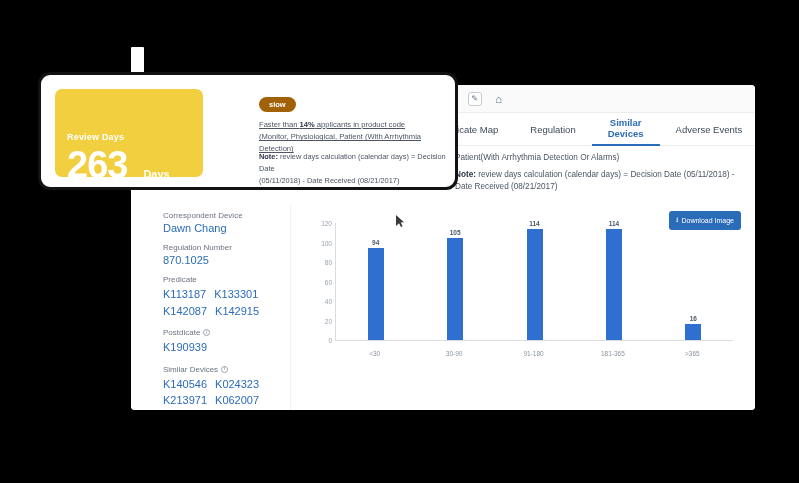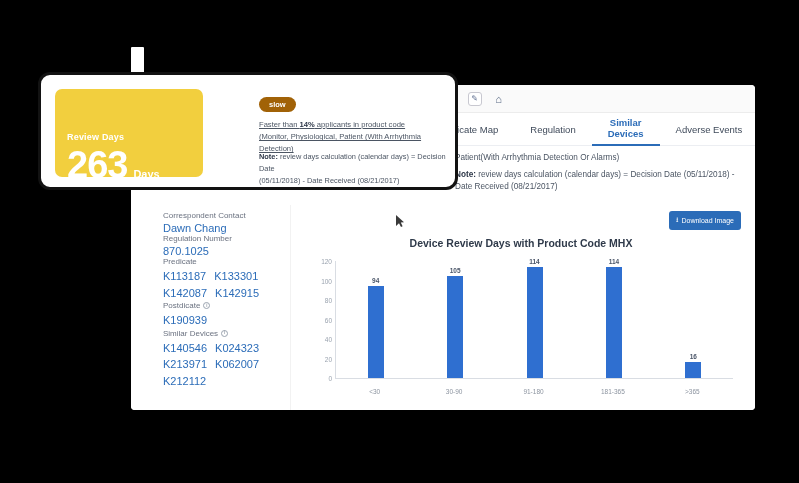--- a/index.html
+++ b/index.html
@@ -128,21 +128,21 @@
   .left-col {
     width: 160px;
     padding: 6px 0 0 32px;
     font-size: 8px;
     color: #6b7280;
     border-right: 1px solid #f2f2f2;
   }
   .lc-label {
     color: #6b7280;
     font-size: 8px;
-    margin-top: 0;
+    margin-top: 9px;
     margin-bottom: 2px;
     display: flex; align-items: center; gap: 3px;
   }
   .lc-label:first-child { margin-top: 0; }
   .info-dot {
     width: 7px; height: 7px; border-radius: 50%;
     border: 1px solid #9aa3af;
     font-size: 5.5px; color: #7a8493;
     display: inline-flex; align-items: center; justify-content: center;
     line-height: 1;
@@ -244,21 +244,21 @@
     padding: 10px 12px;
   }
   .yp-title {
     font-size: 9px;
     color: #ffffff;
     font-weight: bold;
     letter-spacing: .2px;
     margin-top: 33px;
   }
   .yp-num-row {
-    display: flex; align-items: baseline; gap: 6px;
+    display: flex; align-items: baseline; gap: 16px;
     margin-top: 4px;
   }
   .yp-num {
     font-size: 38px;
     color: #ffffff;
     font-weight: bold;
     line-height: 1;
     letter-spacing: -1px;
   }
   .yp-unit {
@@ -347,21 +347,21 @@
       <div>Patient(With Arrhythmia Detection Or Alarms)</div>
       <div style="margin-top:4px;">
         <b>Note:</b><span> review days calculation (calendar days) = Decision Date (05/11/2018) -</span>
       </div>
       <div>Date Received (08/21/2017)</div>
     </div>
 
     <div class="content">
 
       <div class="left-col">
-        <div class="lc-label">Correspondent Contact</div>
+        <div class="lc-label">Correspondent Device</div>
         <div class="lc-link">Dawn Chang</div>
 
         <div class="lc-label">Regulation Number</div>
         <div class="lc-link">870.1025</div>
 
         <div class="lc-label">Predicate</div>
         <div class="lc-links">
           <span class="lc-link">K113187</span><span class="lc-link">K133301</span><br>
           <span class="lc-link">K142087</span><span class="lc-link">K142915</span>
         </div>
@@ -386,21 +386,20 @@
 
         <div class="lc-plain">Clinical Trial</div>
       </div>
 
       <div class="right-col">
         <button class="download-btn">
           <span class="dl-glyph">⭳</span>
           <span>Download Image</span>
         </button>
 
-        <div class="chart-title">Device Review Days with Product Code MHX</div>
 
         <div class="chart-wrap">
           <div class="plot" id="plot">
               <div class="ytick" style="top: 117px;">0</div>
               <div class="ytick" style="top: 97.5px;">20</div>
               <div class="ytick" style="top: 78px;">40</div>
               <div class="ytick" style="top: 58.5px;">60</div>
               <div class="ytick" style="top: 39px;">80</div>
               <div class="ytick" style="top: 19.5px;">100</div>
               <div class="ytick" style="top: 0px;">120</div>

